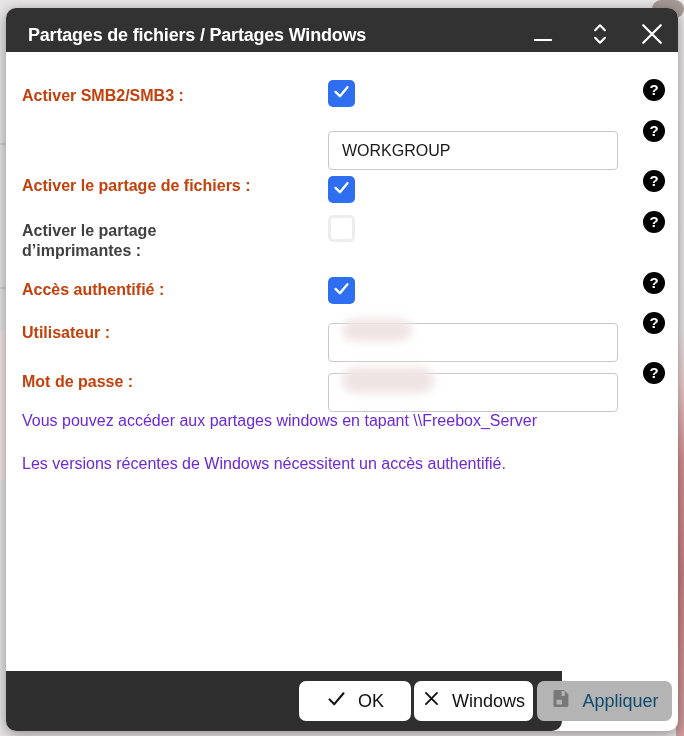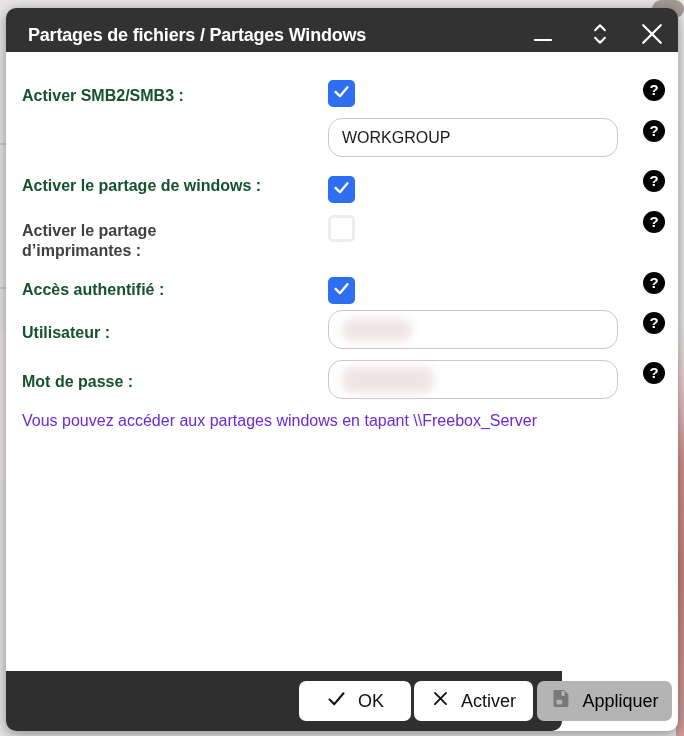--- a/index.html
+++ b/index.html
@@ -42,34 +42,35 @@
   }
   .winbtn {
     position:absolute; top:9px; width:36px; height:36px;
     background:transparent; border:none; cursor:pointer;
     display:flex; align-items:center; justify-content:center; padding:0;
   }
 
   
   .row-label {
     position:absolute; left:16px; font-weight:700; font-size:16px;
-    color:#14532d; line-height:20px; max-width:295px;
+    color:#c2410c; line-height:20px; max-width:295px;
   }
   .row-label.disabled { color:#404040; }
   .cbox {
     position:absolute; left:322px; width:27px; height:27px; border-radius:5px;
     display:flex; align-items:center; justify-content:center; cursor:pointer;
   }
   .cbox.checked { background:#2e6ef0; }
   .cbox.unchecked { background:#fff; border:3px solid #ededed; }
   .text-input {
     position:absolute; left:322px; width:290px; height:39px;
-    border:1px solid #c9c9c9; border-radius:14px; background:#fff;
+    border:1px solid #c9c9c9; border-radius:4px; background:#fff;
     font-family:inherit; font-size:16px; color:#1a1a1a; padding:0 13px;
     outline:none;
+    margin-top:13px;
   }
   .blur-blob {
     position:absolute; border-radius:12px; background:#efe4e4;
     filter:blur(5px); pointer-events:none;
   }
   .help {
     position:absolute; left:637px; width:22px; height:22px; border-radius:50%;
     background:#000; color:#fff; border:none; cursor:pointer;
     font-family:inherit; font-weight:700; font-size:15px; line-height:22px;
     text-align:center; padding:0;
@@ -83,21 +84,21 @@
   .footer {
     position:absolute; left:0; top:663px; width:556px; height:60px;
     background:#2f2f2f; border-radius:0 0 10px 10px;
   }
   .fbtn {
     position:absolute; top:10px; height:40px; border:none; border-radius:7px;
     background:#fff; color:#111; font-family:inherit; font-size:18px;
     display:flex; align-items:center; justify-content:center; gap:11px;
     cursor:pointer; padding:0;
   }
-  .fbtn.disabled { background:#b4b4b4; color:#000000; cursor:default; }
+  .fbtn.disabled { background:#b4b4b4; color:#0c4a6e; cursor:default; }
 </style>
 </head>
 <body>
 
 <div class="stage">
 
   <div class="bg-right-strip"></div>
   <div class="bg-blob-topright"></div>
   <div class="bg-line" style="top:143px"></div>
   <div class="bg-line" style="top:287px"></div>
@@ -137,21 +138,21 @@
         <svg width="19" height="19" viewBox="0 0 24 24">
             <path d="M4.5 12.5l5.5 5.5L19.5 6.5" stroke="#fff" stroke-width="3" fill="none" stroke-linecap="round" stroke-linejoin="round"></path>
           </svg>
       </span>
     </div>
     <button class="help" style="top:71px"><span>?</span></button>
 
     <input class="text-input" style="top: 110px;" type="text" value="WORKGROUP">
     <button class="help" style="top:112px"><span>?</span></button>
 
-    <div class="row-label" style="top:168px">Activer le partage de windows :</div>
+    <div class="row-label" style="top:168px">Activer le partage de fichiers :</div>
     <div class="cbox checked" style="top:168px">
       <span>
         <svg width="19" height="19" viewBox="0 0 24 24">
             <path d="M4.5 12.5l5.5 5.5L19.5 6.5" stroke="#fff" stroke-width="3" fill="none" stroke-linecap="round" stroke-linejoin="round"></path>
           </svg>
       </span>
     </div>
     <button class="help" style="top:162px"><span>?</span></button>
 
     <div class="row-label disabled" style="top:213px; width:230px">Activer le partage d’imprimantes :</div>
@@ -172,37 +173,38 @@
     <input class="text-input" style="top: 302px;" type="text">
     <div class="blur-blob" style="left:336px; top:311px; width:70px; height:22px"></div>
     <button class="help" style="top:304px"><span>?</span></button>
 
     <div class="row-label" style="top:364px">Mot de passe :</div>
     <input class="text-input" style="top: 352px;" type="password">
     <div class="blur-blob" style="left:336px; top:359px; width:92px; height:26px"></div>
     <button class="help" style="top:354px"><span>?</span></button>
 
     <div class="note" style="top:403px">Vous pouvez accéder aux partages windows en tapant \\Freebox_Server</div>
+    <div class="note" style="top:446px">Les versions récentes de Windows nécessitent un accès authentifié.</div>
 
     <div class="footer">
       <button class="fbtn" style="left:293px; width:112px">
         <span>
           <svg width="21" height="21" viewBox="0 0 24 24">
               <path d="M4 13l5.5 5.5L20 6" stroke="#111" stroke-width="2.4" fill="none" stroke-linecap="round" stroke-linejoin="round"></path>
             </svg>
         </span>
         <span>OK</span>
       </button>
       <button class="fbtn" style="left:408px; width:119px">
         <span>
           <svg width="19" height="19" viewBox="0 0 24 24">
               <path d="M5 5l14 14M19 5L5 19" stroke="#111" stroke-width="2.3" fill="none" stroke-linecap="round"></path>
             </svg>
         </span>
-        <span>Activer</span>
+        <span>Windows</span>
       </button>
       <button class="fbtn disabled" style="left:531px; width:135px">
         <span>
           <svg width="21" height="21" viewBox="0 0 24 24">
             <path d="M4 4a1.6 1.6 0 0 1 1.6-1.6H16L21 7.4V20a1.6 1.6 0 0 1-1.6 1.6H5.6A1.6 1.6 0 0 1 4 20Z" fill="#787878"></path>
             <rect x="13.2" y="3.4" width="3.6" height="5.6" fill="#b4b4b4"></rect>
             <rect x="7.4" y="13.4" width="6.4" height="5.4" rx="0.8" fill="#b4b4b4"></rect>
           </svg>
         </span>
         <span>Appliquer</span>

